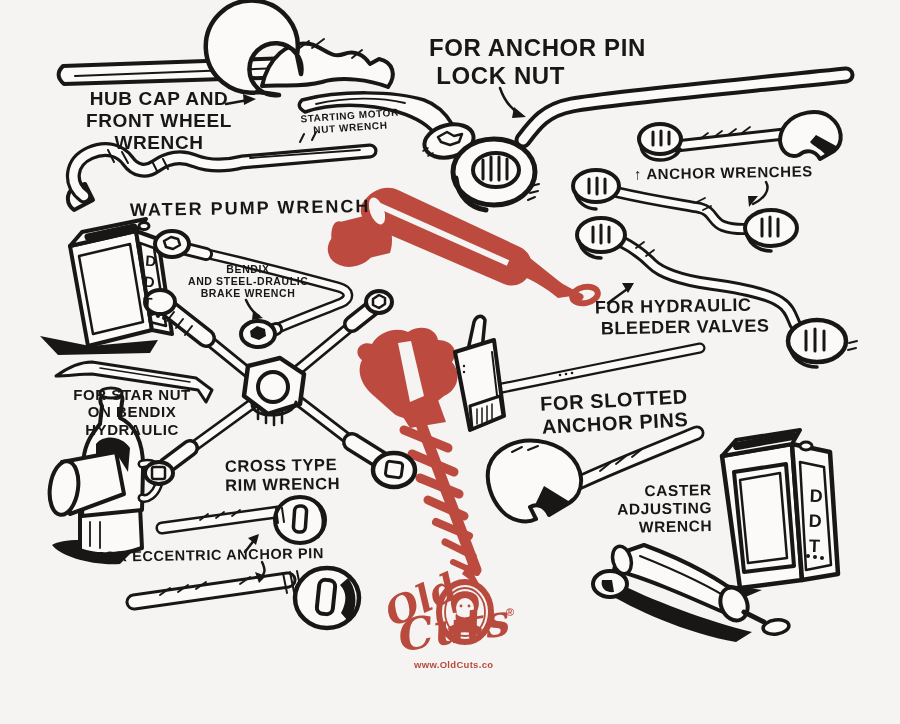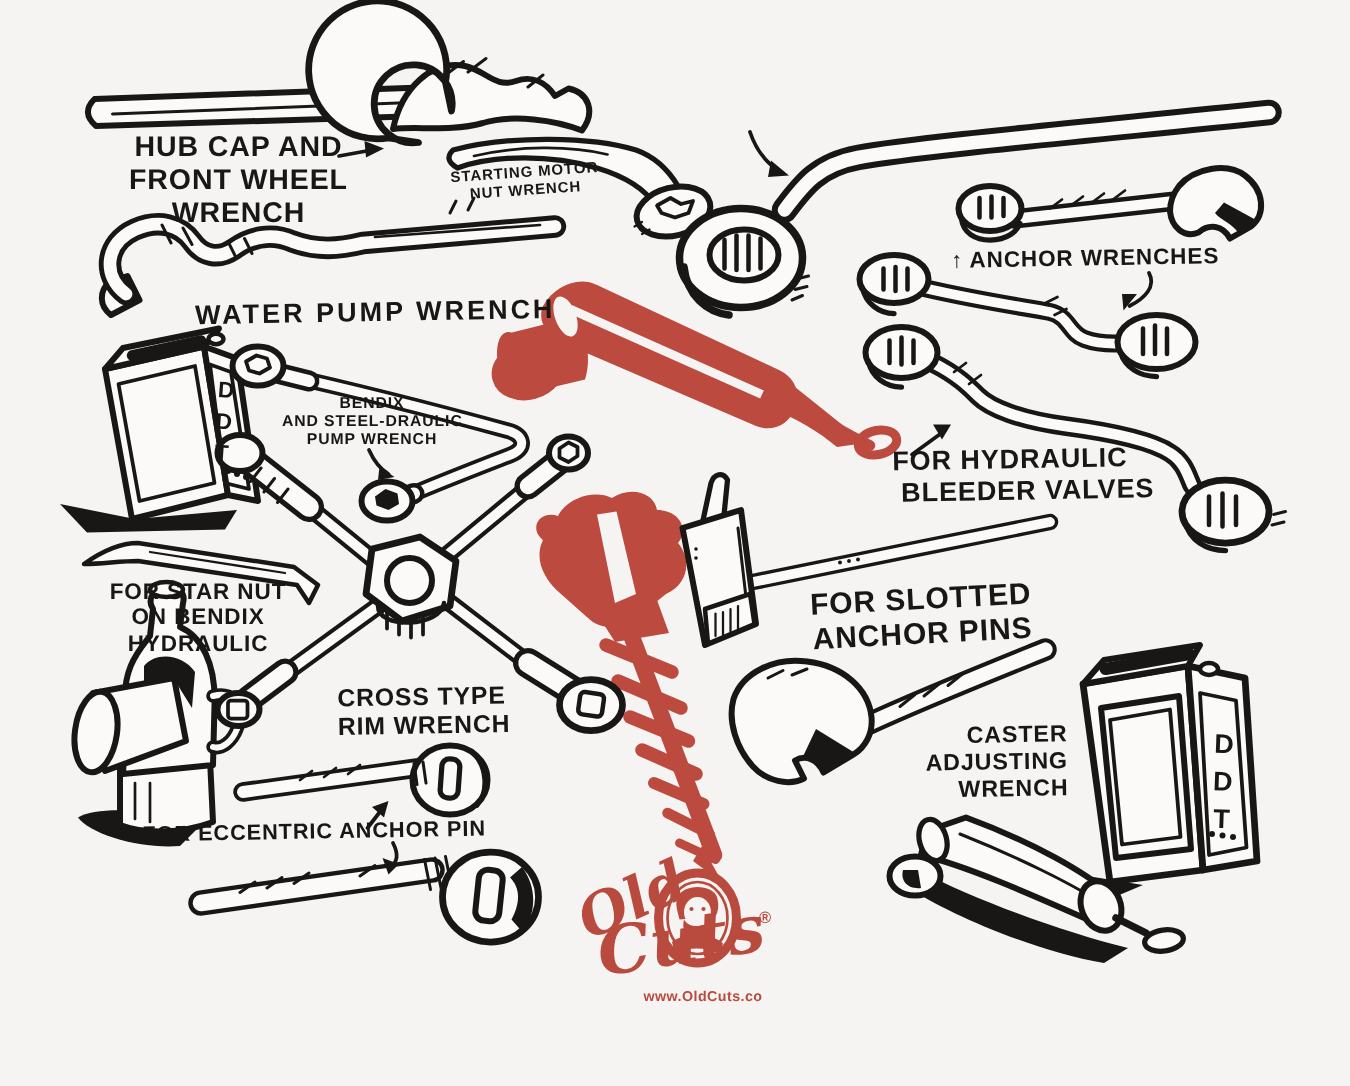--- a/index.html
+++ b/index.html
@@ -306,28 +306,30 @@
   </g>
 </svg>
 
   <div class="lbl center" style="left:84px;top:88px;width:150px;font-size:19px;">HUB CAP AND
 FRONT WHEEL
 WRENCH</div>
 
   <div class="lbl center" style="left:300px;top:110px;width:100px;font-size:10px;transform:rotate(-4deg);">STARTING MOTOR
 NUT WRENCH</div>
 
+  <div class="lbl" style="left:429px;top:34px;font-size:24px;">FOR ANCHOR PIN
+ LOCK NUT</div>
 
   <div class="lbl" style="left:634px;top:164px;font-size:15px;transform:rotate(-1deg);">↑ ANCHOR WRENCHES</div>
 
   <div class="lbl" style="left:130px;top:198px;font-size:18px;letter-spacing:2px;transform:rotate(-1deg);">WATER PUMP WRENCH</div>
 
   <div class="lbl center" style="left:188px;top:263px;width:120px;font-size:10.5px;">BENDIX
 AND STEEL-DRAULIC
-PUMP WRENCH</div>
+BRAKE WRENCH</div>
 
   <div class="lbl" style="left:595px;top:296px;font-size:18px;transform:rotate(-1deg);">FOR HYDRAULIC
  BLEEDER VALVES</div>
 
   <div class="lbl center" style="left:72px;top:386px;width:120px;font-size:15px;">FOR STAR NUT
 ON BENDIX
 HYDRAULIC</div>
 
   <div class="lbl center" style="left:225px;top:456px;width:110px;font-size:16.5px;transform:rotate(-1deg);">CROSS TYPE
 RIM WRENCH</div>
@@ -344,15 +346,15 @@
   <div class="ddt" style="left:140px;top:252px;height:80px;font-size:15px;letter-spacing:4px;transform:rotate(4deg);">DDT</div>
 
   <div class="ddt" style="left:804px;top:486px;height:84px;font-size:18px;letter-spacing:5px;transform:rotate(2deg);">DDT</div>
 
   <div class="logo-old" style="left:384px;top:577px;font-size:38px;transform:rotate(-24deg);">Old</div>
 
   <div class="logo-cuts" style="left:398px;top:602px;font-size:44px;transform:rotate(-9deg);">Cuts</div>
 
   <div class="logo-reg" style="left:506px;top:606px;font-size:11px;">®</div>
 
-  <div class="logo-url" style="left:414px;top:659px;font-size:9.5px;margin-left:15px;">www.OldCuts.co</div>
+  <div class="logo-url" style="left:414px;top:659px;font-size:9.5px;">www.OldCuts.co</div>
 
 </div>
 
 </body></html>

